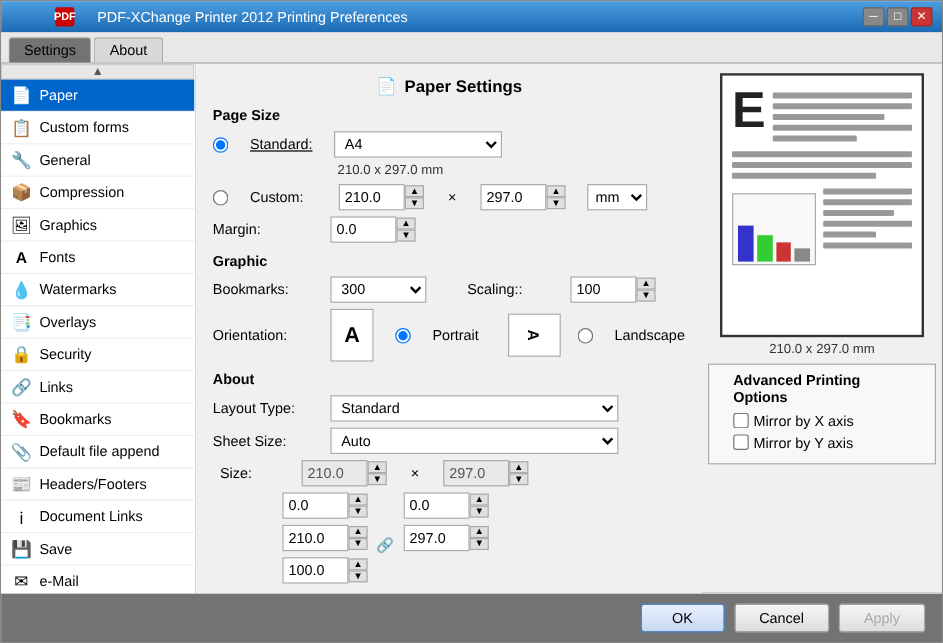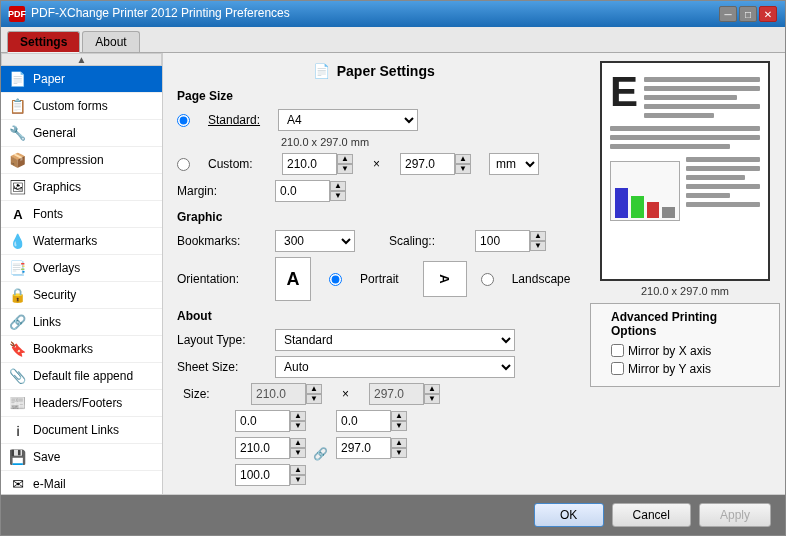--- a/index.html
+++ b/index.html
@@ -27,22 +27,23 @@
       background: linear-gradient(to bottom, #4d9de0, #1a6bb5);
       color: white;
       padding: 4px 8px;
       display: flex;
       align-items: center;
       justify-content: space-between;
       height: 26px;
     }
     .title-bar-left {
       display: flex;
-      align-items: flex-start;
-      gap: 6px;
+      align-items: center;
+      gap: 19px;
+      margin-left: 37px;
     }
     .title-icon {
       width: 16px;
       height: 16px;
       background: #cc0000;
       border-radius: 2px;
       display: flex;
       align-items: center;
       justify-content: center;
       font-size: 9px;
@@ -81,24 +82,23 @@
       padding: 3px 12px;
       border: 1px solid #aaa;
       border-bottom: none;
       background: #d8d8d8;
       cursor: pointer;
       font-size: 12px;
       border-radius: 3px 3px 0 0;
       margin-right: 2px;
     }
     .tab.active {
-      background: #b91c1c;
+      background: #737373;
       border-bottom: 1px solid #f0f0f0;
       margin-bottom: -1px;
-      font-weight: bold;
     }
     .content-area {
       display: flex;
       flex: 1;
       overflow: hidden;
     }
     .sidebar {
       width: 162px;
       background: white;
       border-right: 1px solid #ccc;

